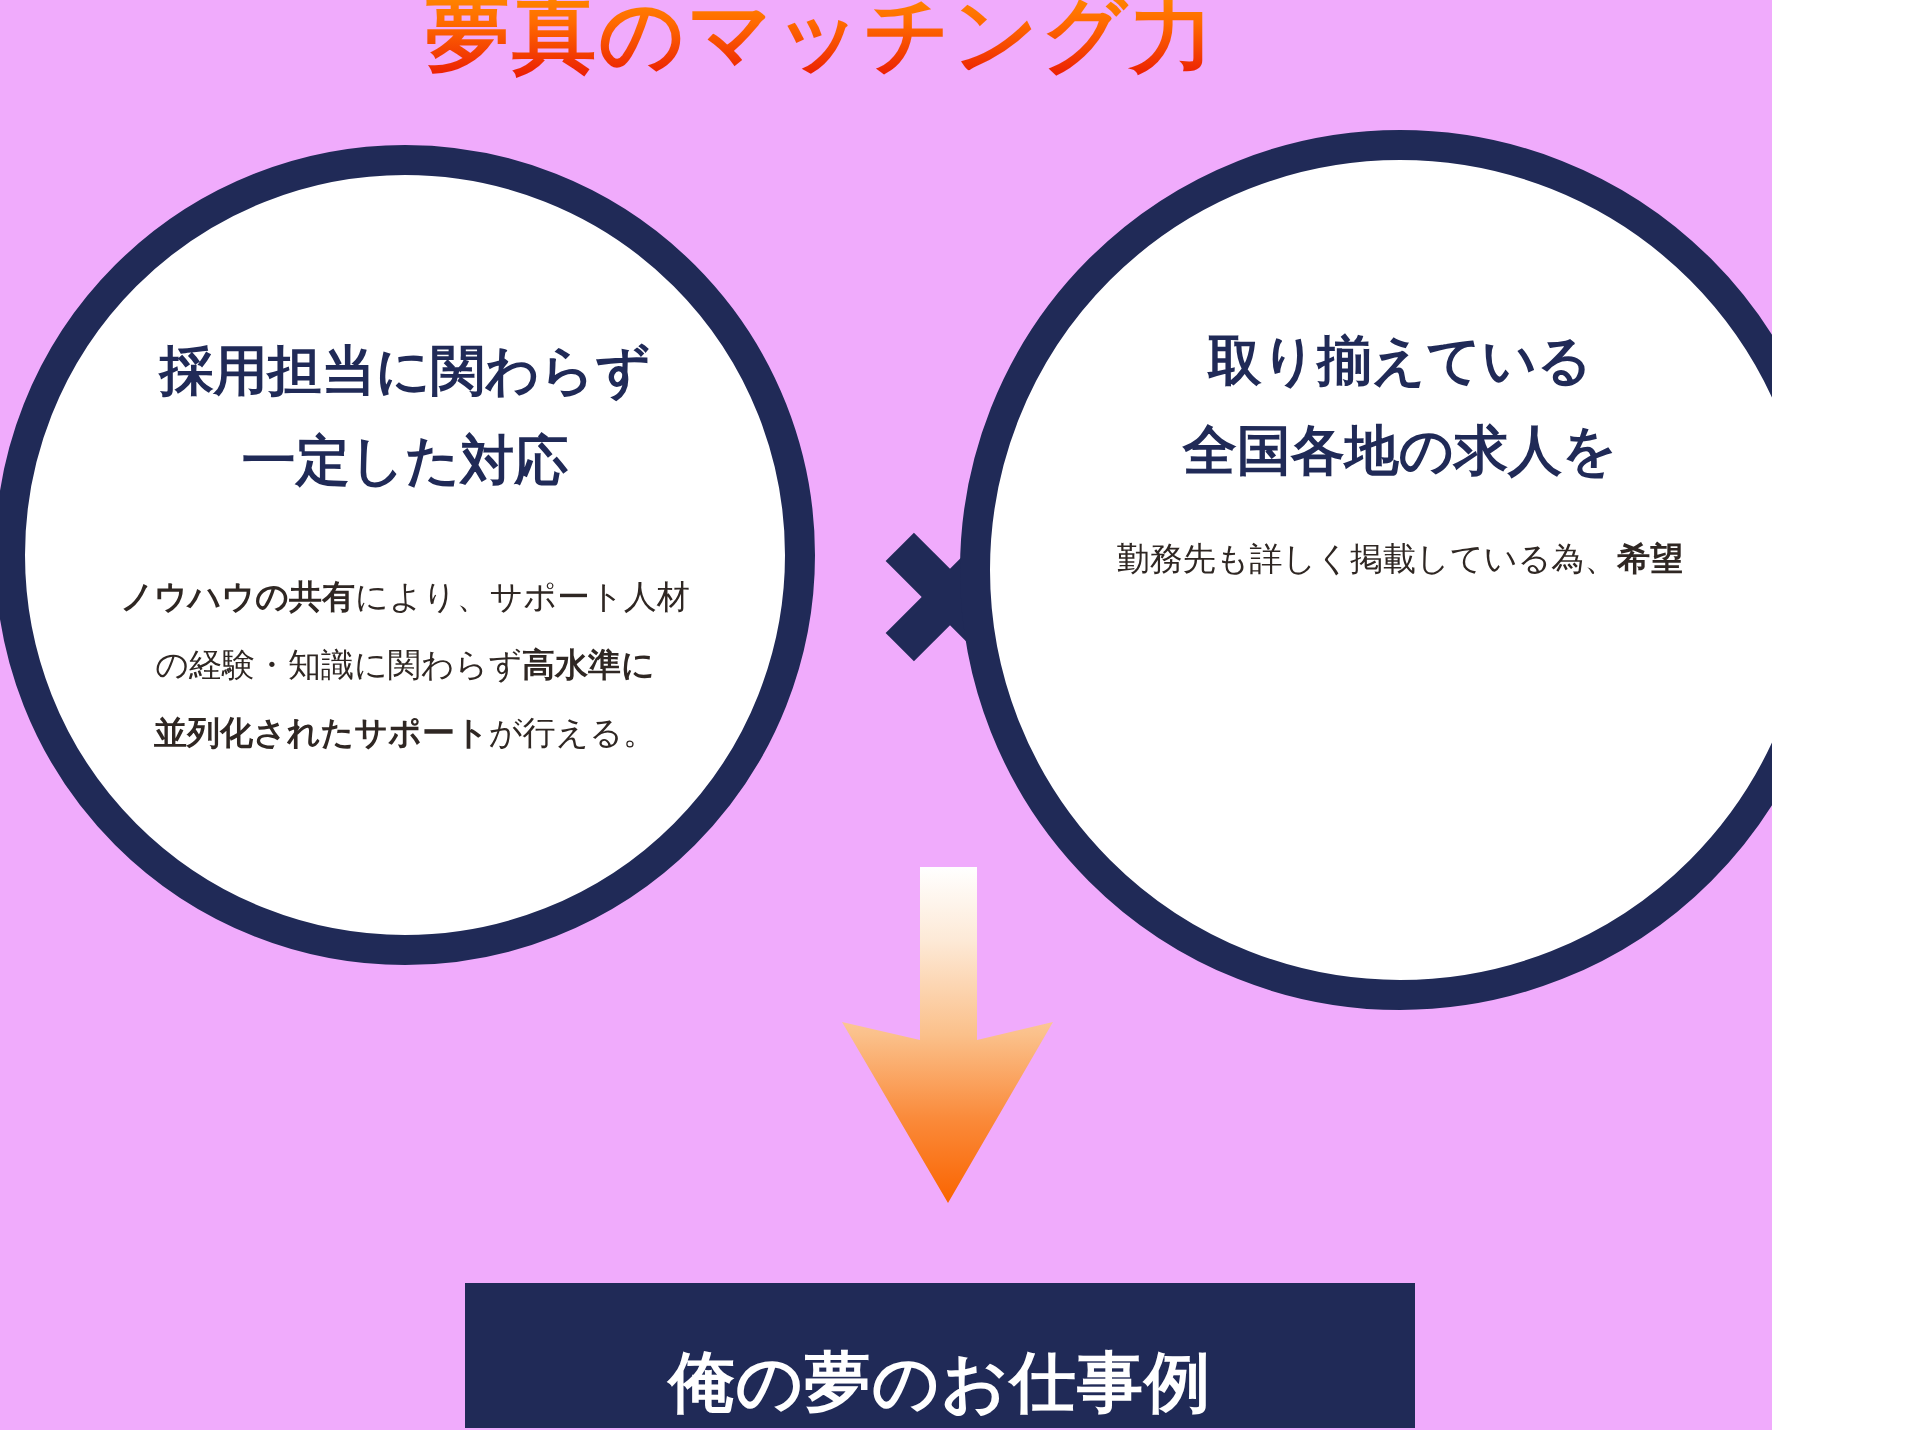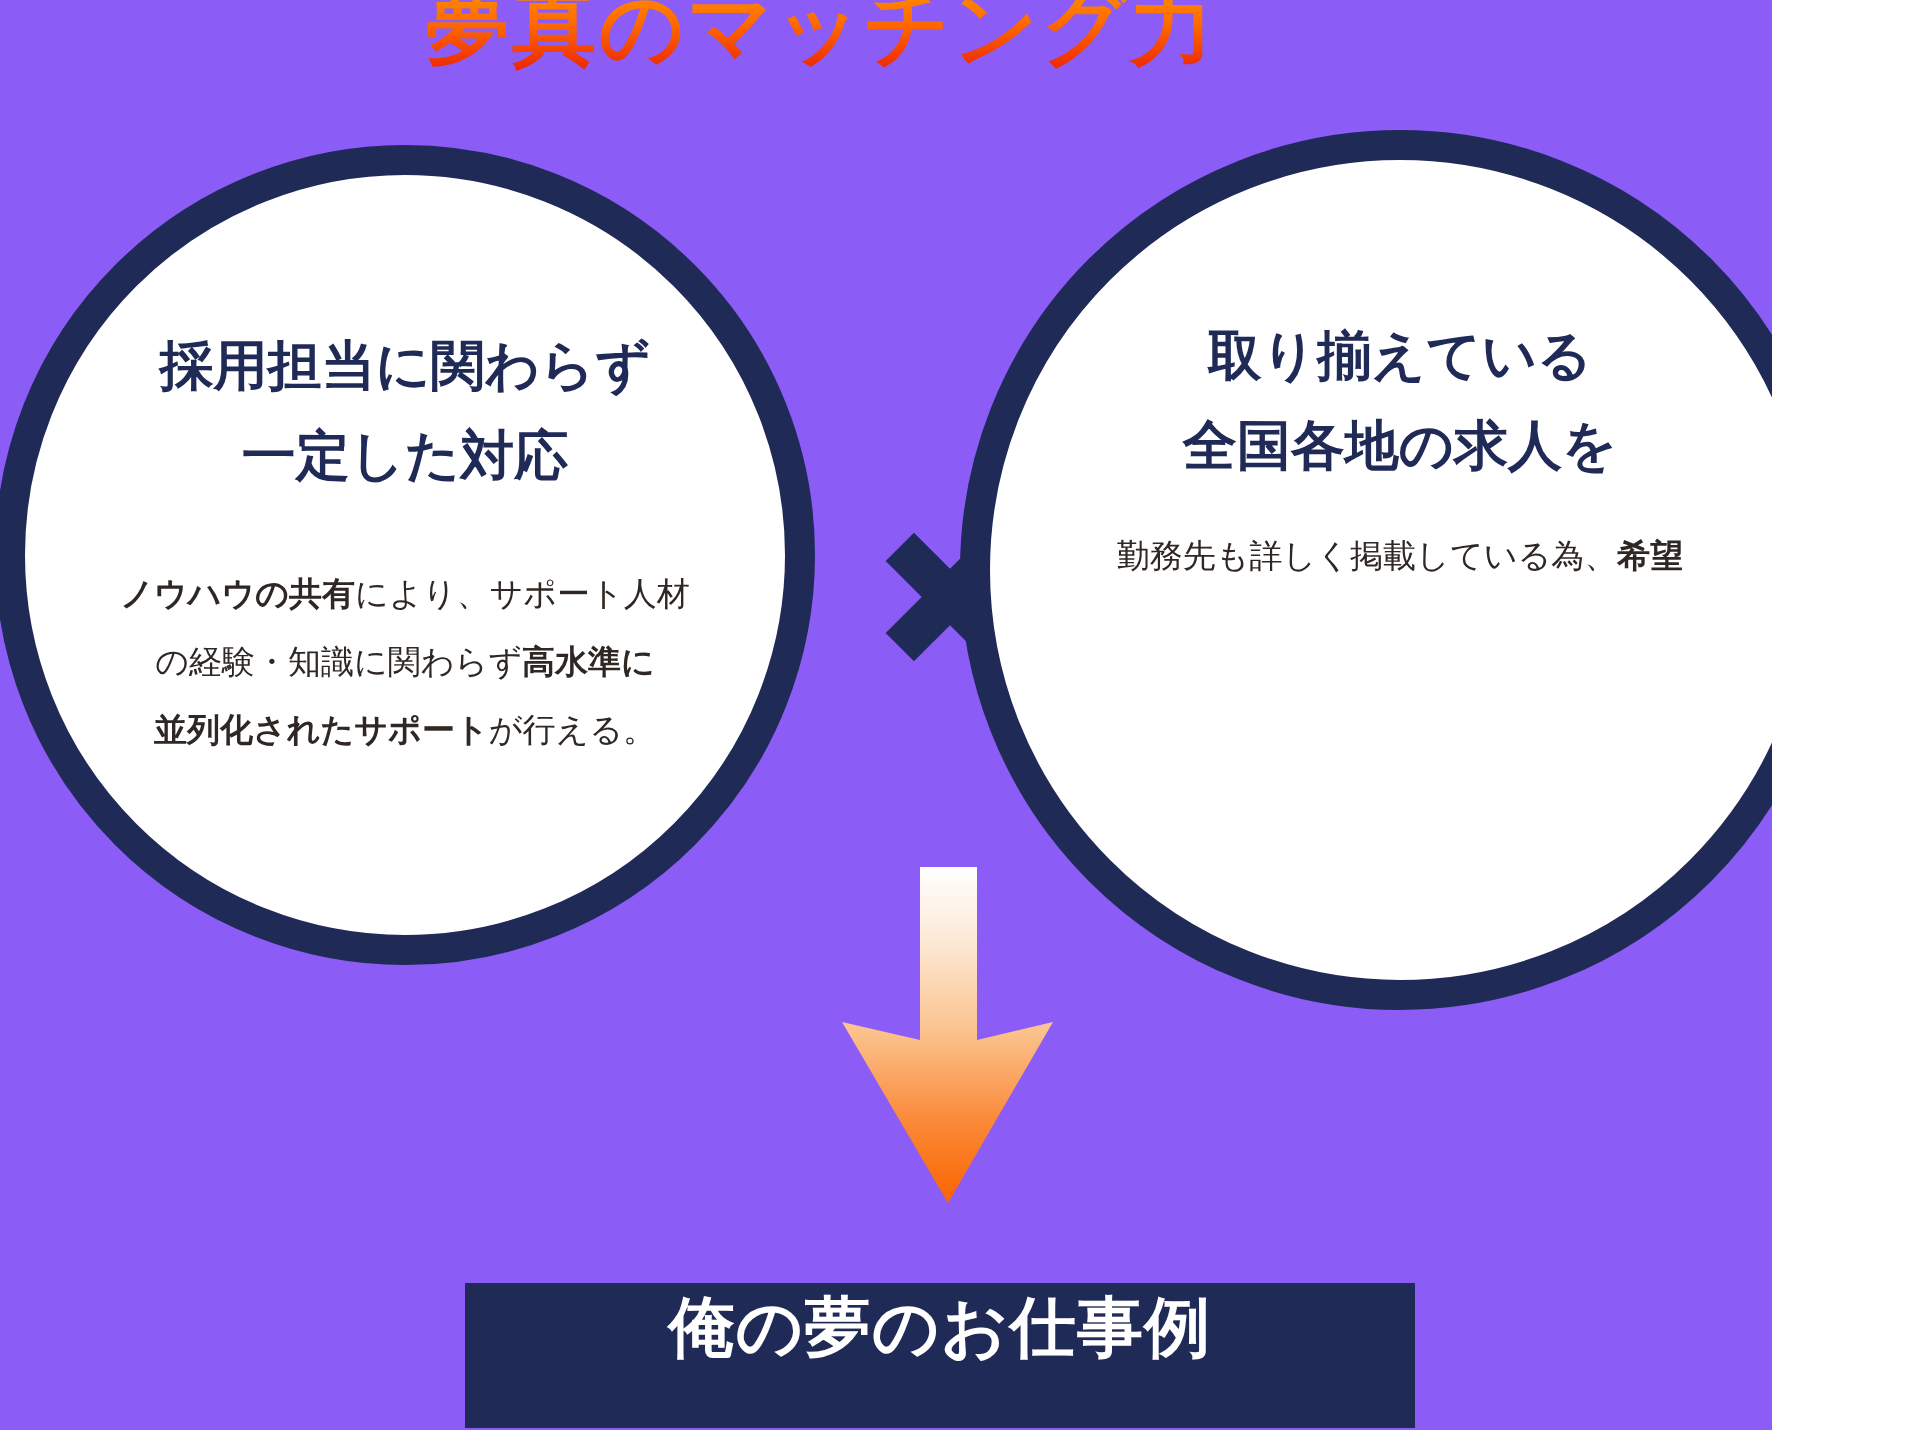--- a/index.html
+++ b/index.html
@@ -3,23 +3,23 @@
 <meta charset="utf-8">
 <style>
   :root{
     --navy:#202a57;
     --body-ink:#2f2723;
   }
   html,body{margin:0;padding:0;background:#ffffff;}
   .canvas{
     position:relative;
     width:1772px;height:1430px;
-    background:#8b5cf6;
+    background:#f0abfc;
     overflow:hidden;
-    font-family:Liberation Mono, monospace;
+    font-family:Liberation Sans, sans-serif;
   }
 
   
   .title{
     position:absolute;
     top:-14px;left:0;right:130px;
     margin:0;
     text-align:center;
     font-size:84px;
     font-weight:900;
@@ -90,21 +90,21 @@
     width:264px;height:356px;
   }
 
   
   .banner{
     position:absolute;
     left:465px;top:1283px;
     width:950px;height:145px;
     background:var(--navy);
     display:flex;
-    align-items:flex-start;
+    align-items:flex-end;
     justify-content:center;
   }
   .banner-label{
     color:#ffffff;
     font-size:66px;
     font-weight:700;
     letter-spacing:0.02em;
     white-space:nowrap;
   }
 </style>

